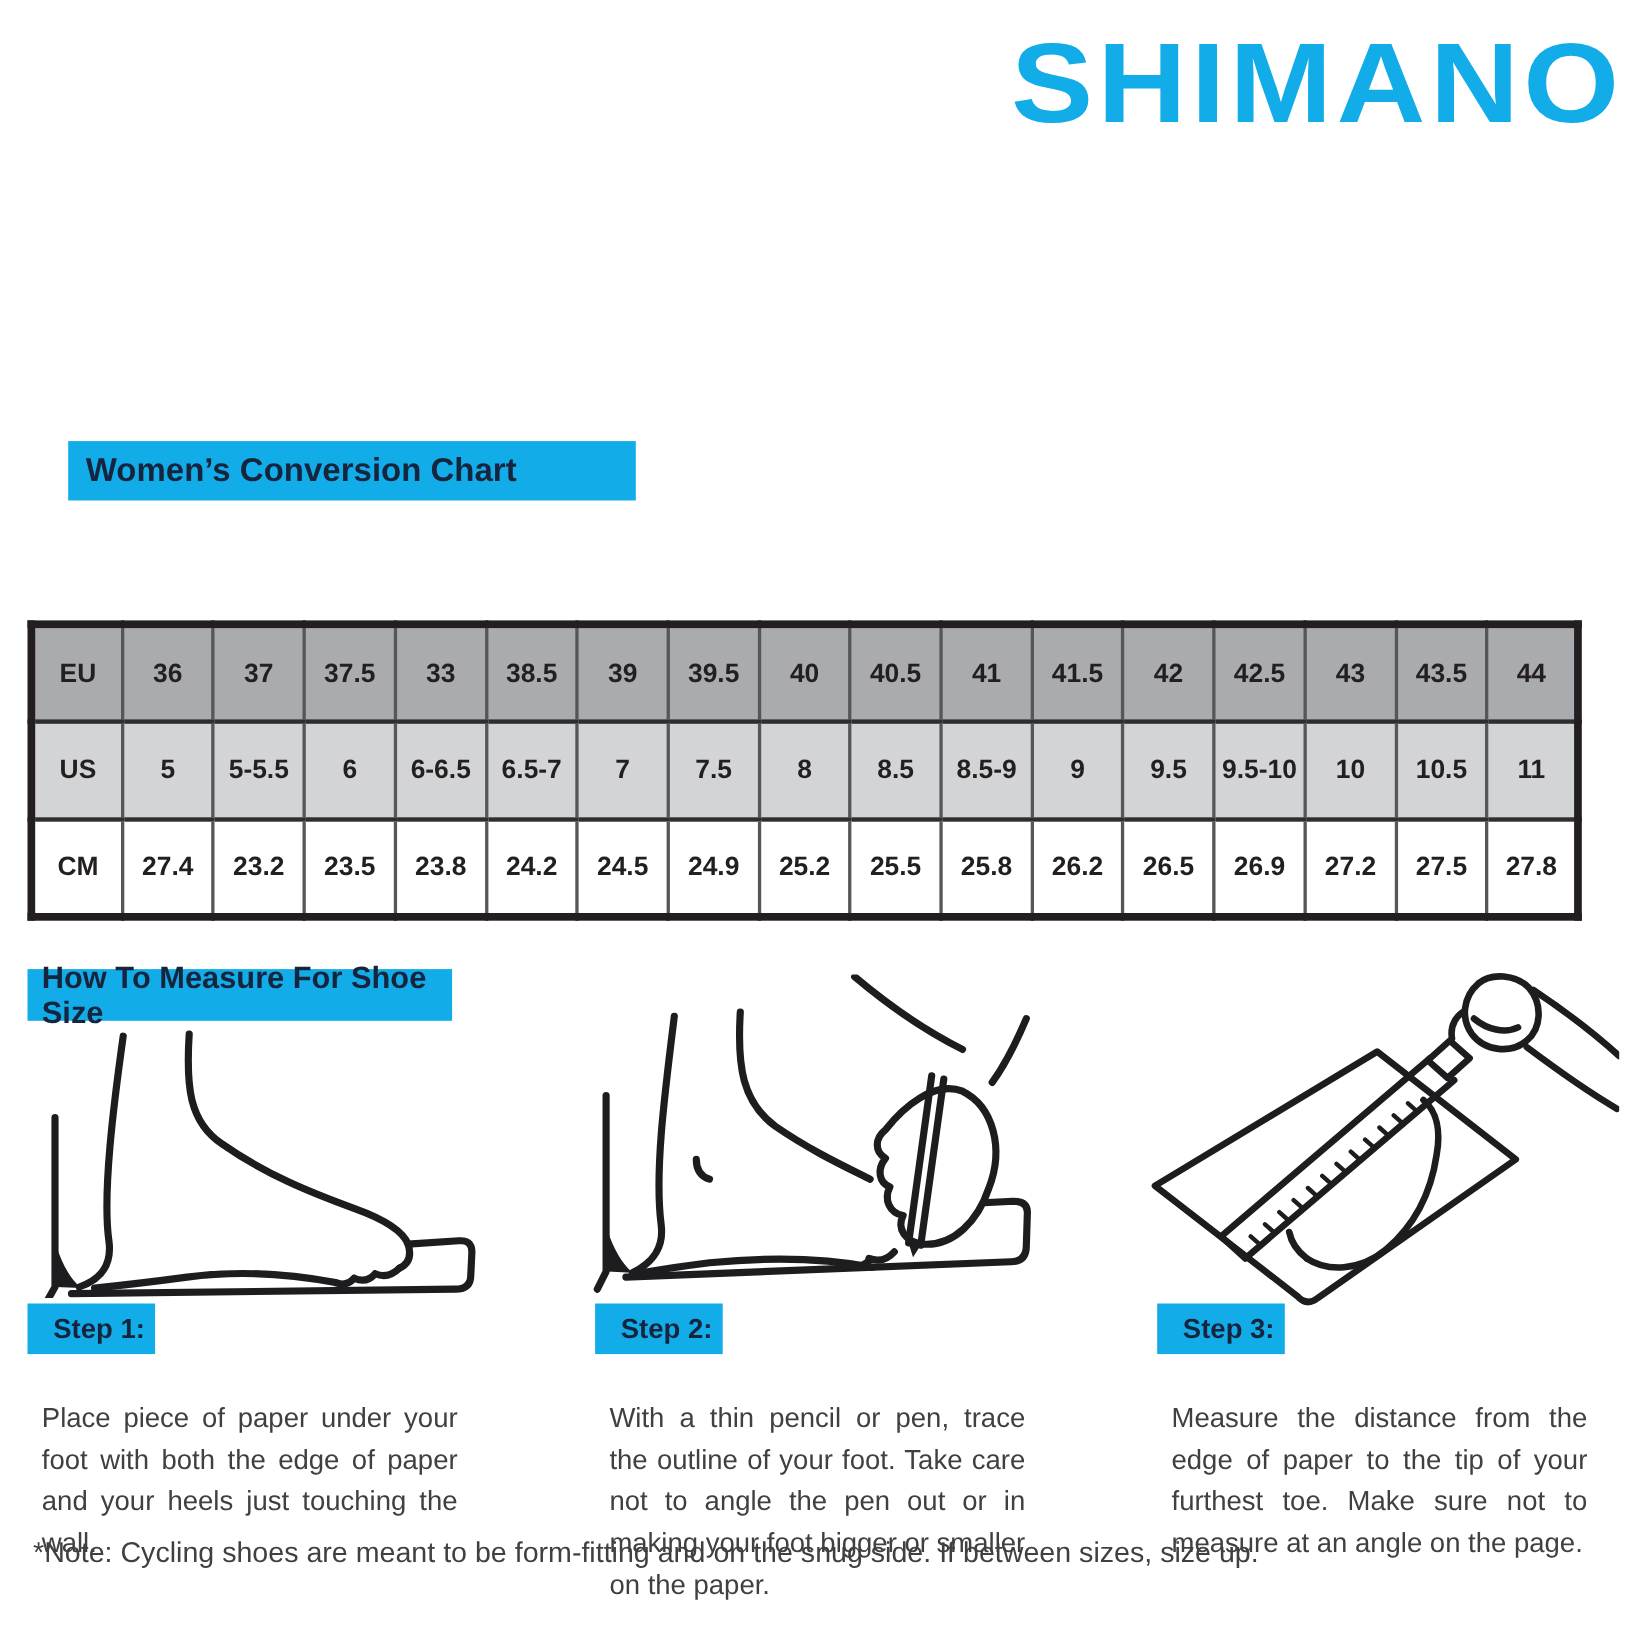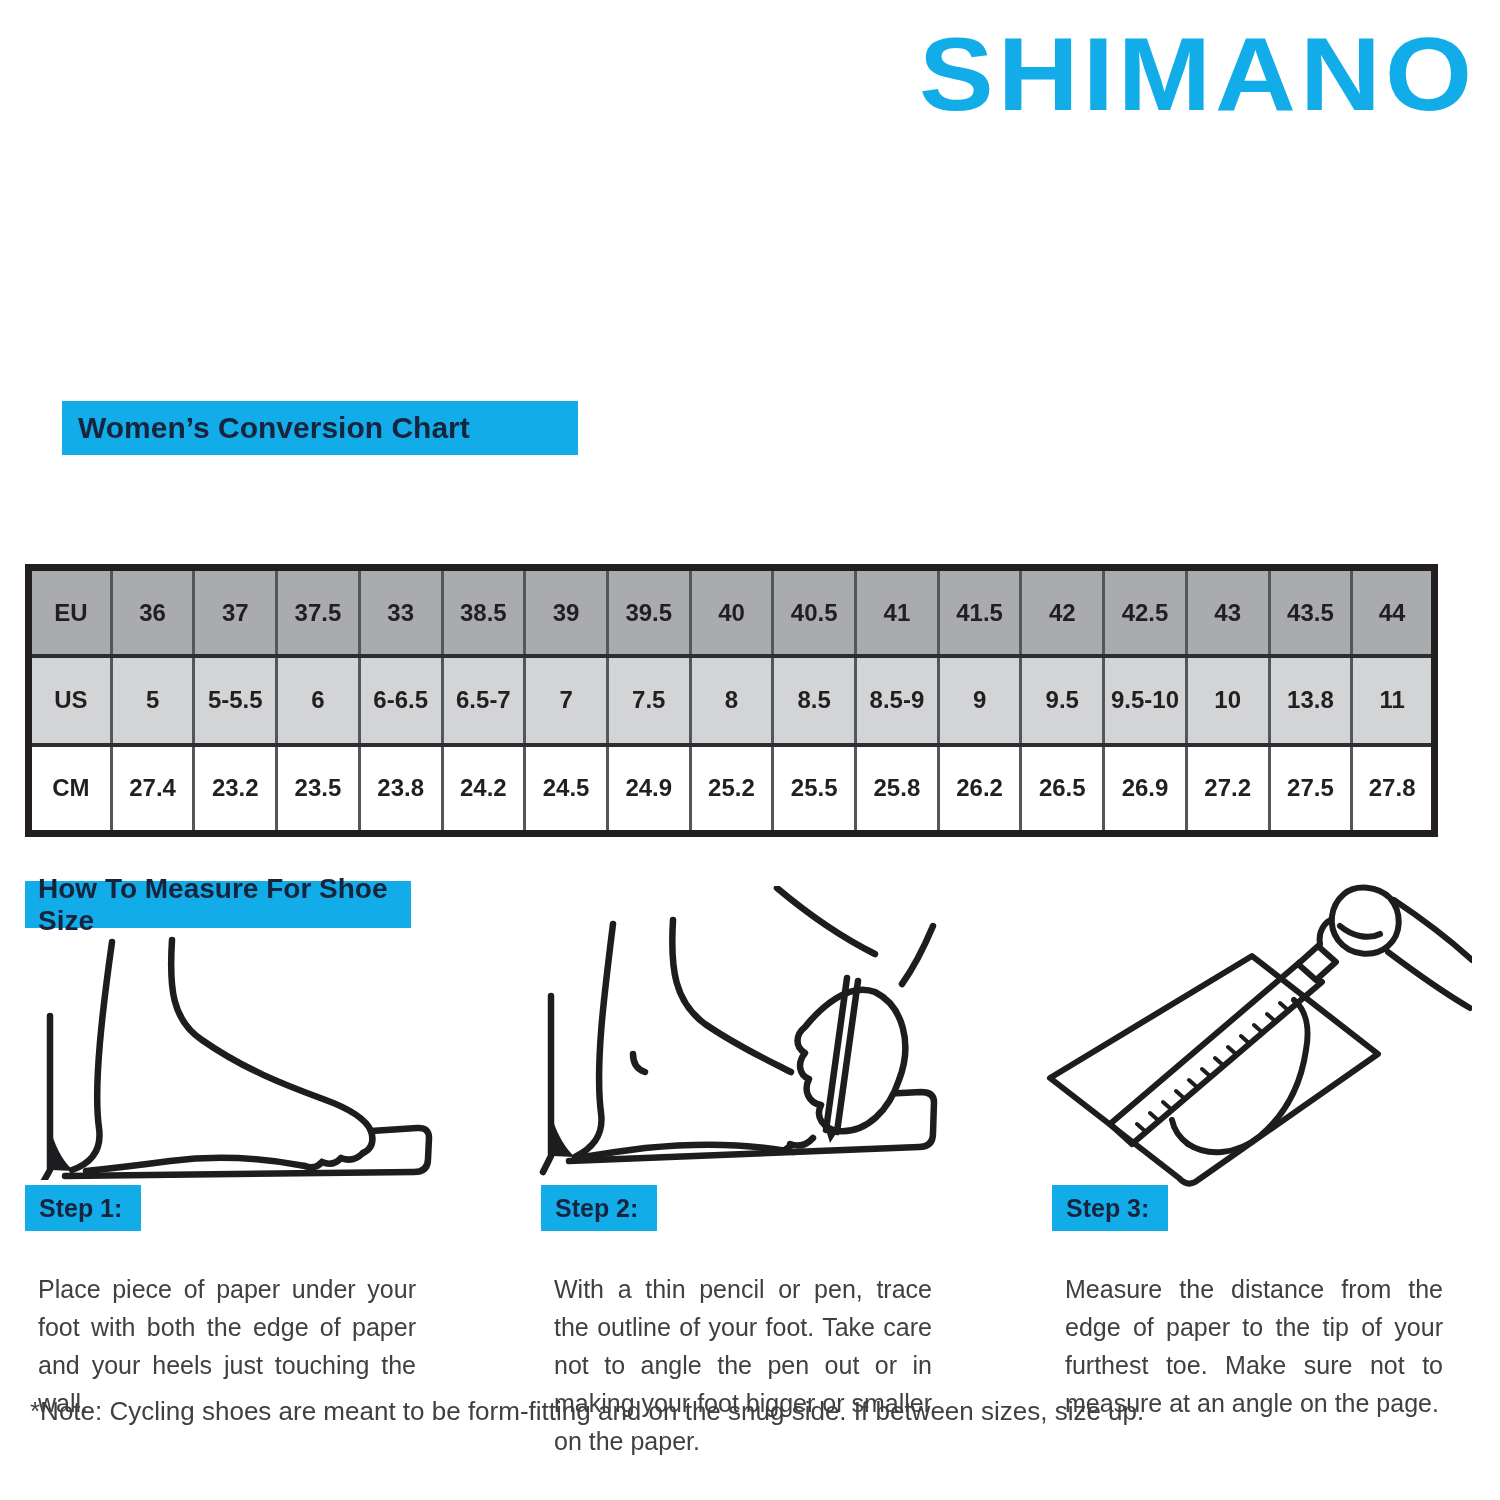--- a/index.html
+++ b/index.html
@@ -16,21 +16,21 @@
     transform:scaleY(0.92);transform-origin:top right;
   }
   
   .cyan-bar{
     position:absolute;background:var(--accent,#12ADE8);
     color:var(--navy,#17243E);font-weight:bold;
     display:flex;align-items:center;
   }
   .title-bar{left:28px;top:401px;width:500px;height:54px;font-size:30px;padding-left:16px;margin-left:34px;}
   .howto-bar{left:25px;top:881px;width:373px;height:47px;font-size:28px;padding-left:13px;}
-  .step-bar{width:102px;height:46px;font-size:25px;padding-left:14px;position:absolute;top:0;left:0;}
+  .step-bar{width:102px;height:46px;font-size:25px;padding-left:14px;position:absolute;top:0;left:0;justify-content:center;}
   
   .size-table{
     position:absolute;left:25px;top:542px;width:1413px;height:273px;
     border-collapse:collapse;table-layout:fixed;
     border:7px solid var(--table-border,#231F20);
     font-size:24px;font-weight:bold;color:var(--table-text,#231F20);margin-top:22px;
   }
   .size-table th,.size-table td{
     text-align:center;vertical-align:middle;
     border-left:3px solid #55565A;border-top:4px solid #2E2E30;
@@ -101,21 +101,21 @@
         <td>6.5-7</td>
         <td>7</td>
         <td>7.5</td>
         <td>8</td>
         <td>8.5</td>
         <td>8.5-9</td>
         <td>9</td>
         <td>9.5</td>
         <td>9.5-10</td>
         <td>10</td>
-        <td>13.8</td>
+        <td>10.5</td>
         <td>11</td>
       </tr>
       <tr>
         <th>CM</th>
         <td>27.4</td>
         <td>23.2</td>
         <td>23.5</td>
         <td>23.8</td>
         <td>24.2</td>
         <td>24.5</td>

